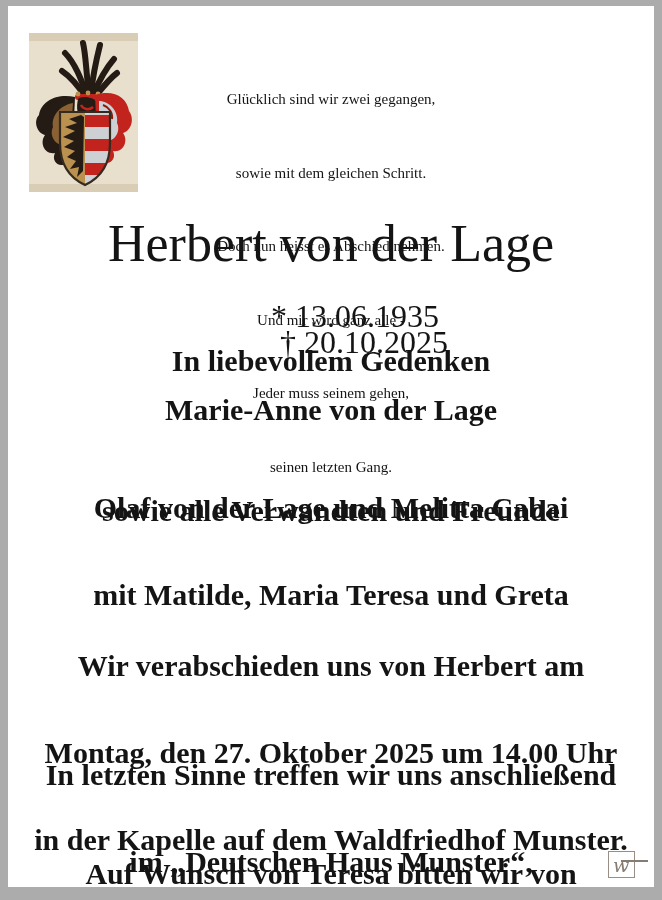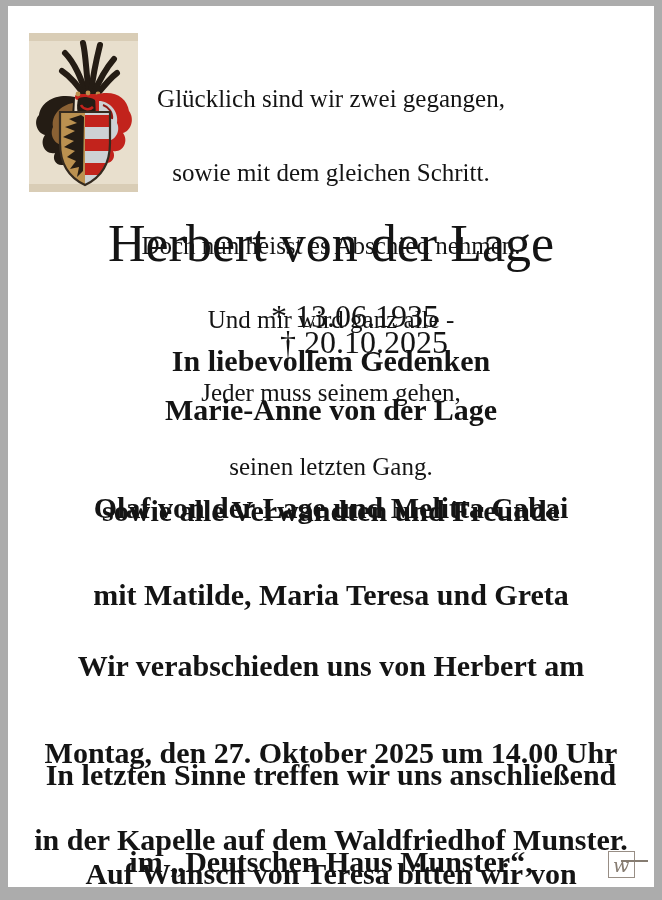--- a/index.html
+++ b/index.html
@@ -17,21 +17,21 @@
     overflow:hidden;
   }
   .center-line{
     position:absolute;left:0;right:0;
     text-align:center;
     color:#141414;
     white-space:pre-wrap;
   }
   .poem{
     top:32px;
-    font-size:25px;
+    font-size:15px;
     line-height:24.5px;
   }
   .deceased-name{
     top:205px;
     font-size:52px;
     line-height:66px;
   }
   .dates{
     top:271px;
     font-size:32px;

